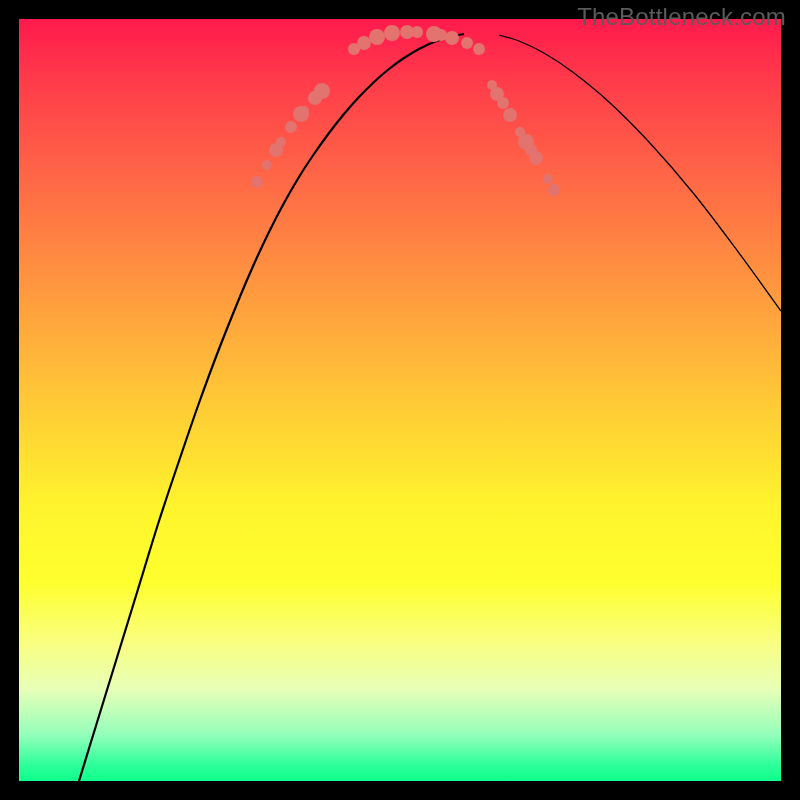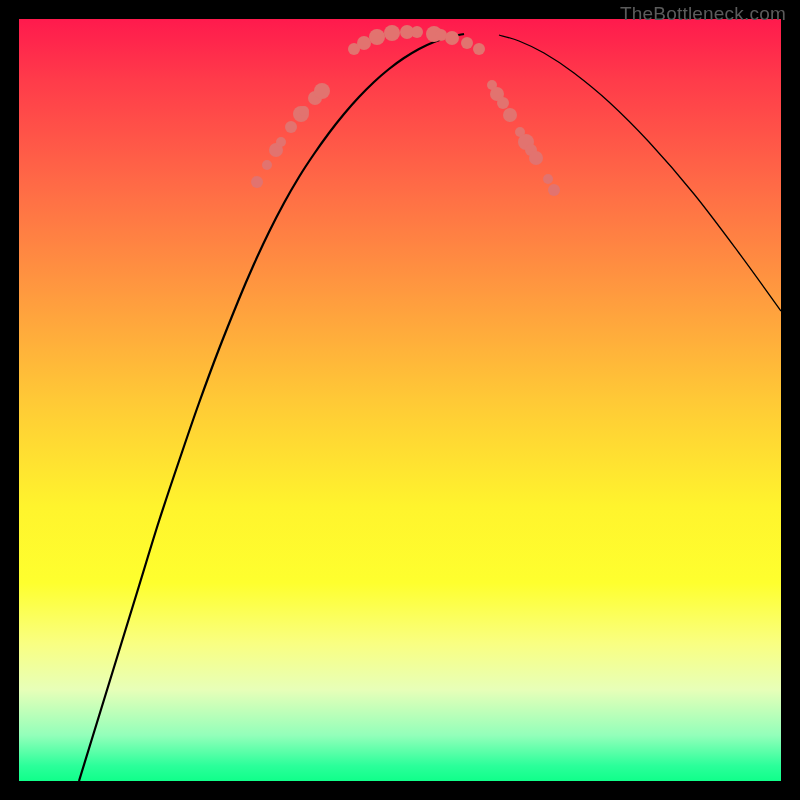--- a/index.html
+++ b/index.html
@@ -30,21 +30,21 @@
       #93ffba 94%,
       #2bff9a 98%,
       #10ff8a 100%
     );
   }
   .watermark {
     position: absolute;
     top: 3px;
     right: 14px;
     color: #5b5b5b;
-    font-size: 19px;
+    font-size: 24px;
     font-weight: 400;
     letter-spacing: 0.2px;
   }
   .plot {
     position: absolute;
     left: 0;
     top: 0;
     width: 762px;
     height: 762px;
   }

